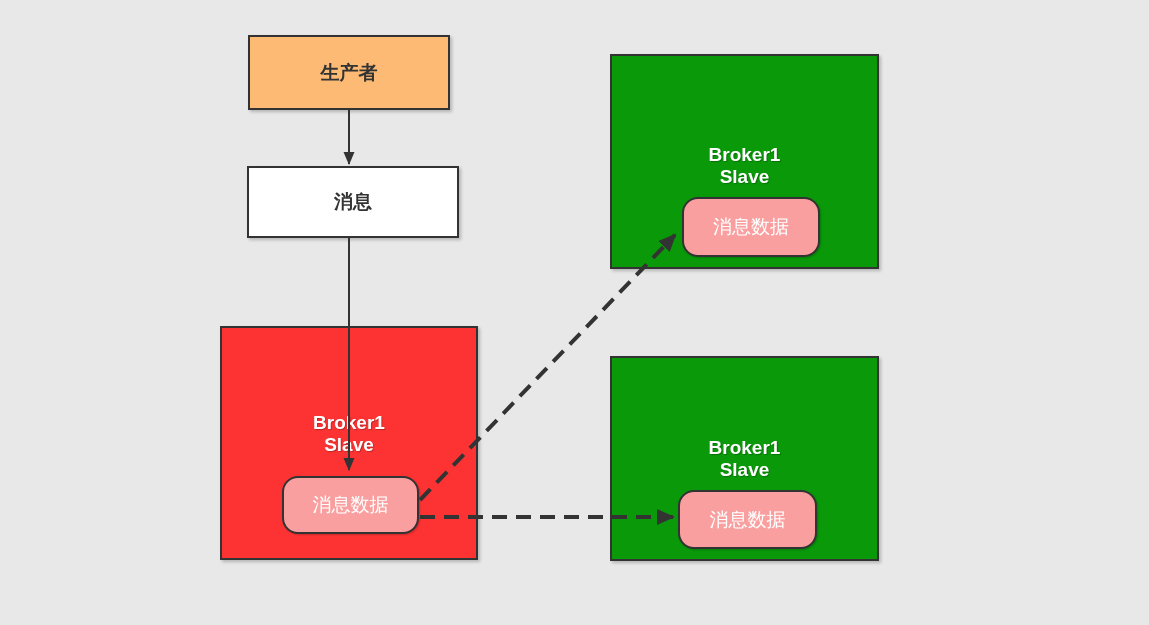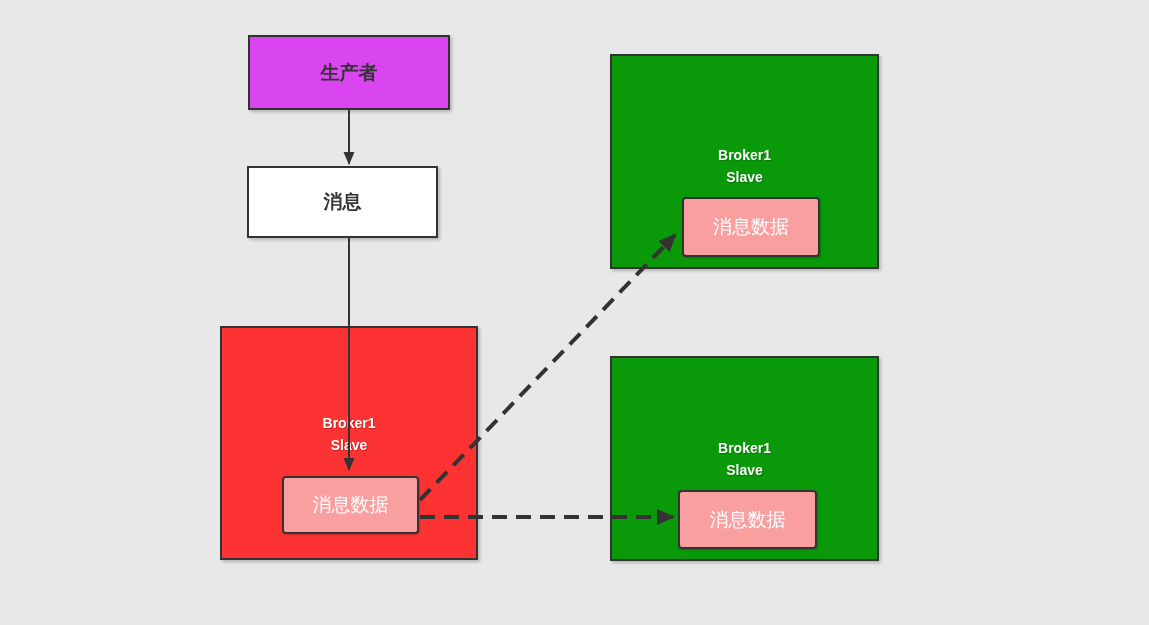--- a/index.html
+++ b/index.html
@@ -29,63 +29,63 @@
     font-size: 19px;
     color: #333333;
   }
   .node-title {
     position: absolute;
     left: 0;
     width: 100%;
     text-align: center;
     color: #ffffff;
     font-weight: bold;
-    font-size: 14px;
+    font-size: 19px;
     line-height: 22px;
     text-shadow: 1px 1px 1px rgba(0,0,0,0.25);
   }
   .data-box {
     position: absolute;
     border: 2px solid #333333;
-    border-radius: 4px;
+    border-radius: 16px;
     display: flex;
     align-items: center;
     justify-content: center;
     color: #ffffff;
     font-size: 19px;
     box-shadow: 1px 1px 2px rgba(0,0,0,0.2);
   }
   .arrows {
     position: absolute;
     left: 0;
     top: 0;
     pointer-events: none;
   }
   
   #producer      { left: 248px; top: 35px;  width: 202px; height: 75px; }
-  #message       { left: 247px; top: 166px; width: 191px; height: 72px; }
+  #message       { left: 247px; top: 166px; width: 212px; height: 72px; }
   #broker-master { left: 220px; top: 326px; width: 258px; height: 234px; }
   #slave-top     { left: 610px; top: 54px;  width: 269px; height: 215px; }
   #slave-bottom  { left: 610px; top: 356px; width: 269px; height: 205px; }
 
   #broker-master .node-title { top: 84px; }
   #broker-master .data-box   { left: 60px; top: 148px; width: 137px; height: 58px; }
 
   #slave-top .node-title { top: 88px; }
   #slave-top .data-box   { left: 70px; top: 141px; width: 138px; height: 60px; }
 
   #slave-bottom .node-title { top: 79px; }
   #slave-bottom .data-box   { left: 66px; top: 132px; width: 139px; height: 59px; }
 </style>
 </head>
 <body>
 
 <div class="canvas" style="background-color: rgb(232, 232, 232);">
 
-  <div class="node node-plain" id="producer" style="background-color: #d946ef;">
+  <div class="node node-plain" id="producer" style="background-color: #fdba74;">
     <span>生产者</span>
   </div>
 
   <div class="node node-plain" id="message" style="background-color: rgb(255, 255, 255);">
     <span>消息</span>
   </div>
 
   <div class="node" id="broker-master" style="background-color: rgb(253, 51, 51);">
     <div class="node-title">
       <span>Broker1</span><br>

